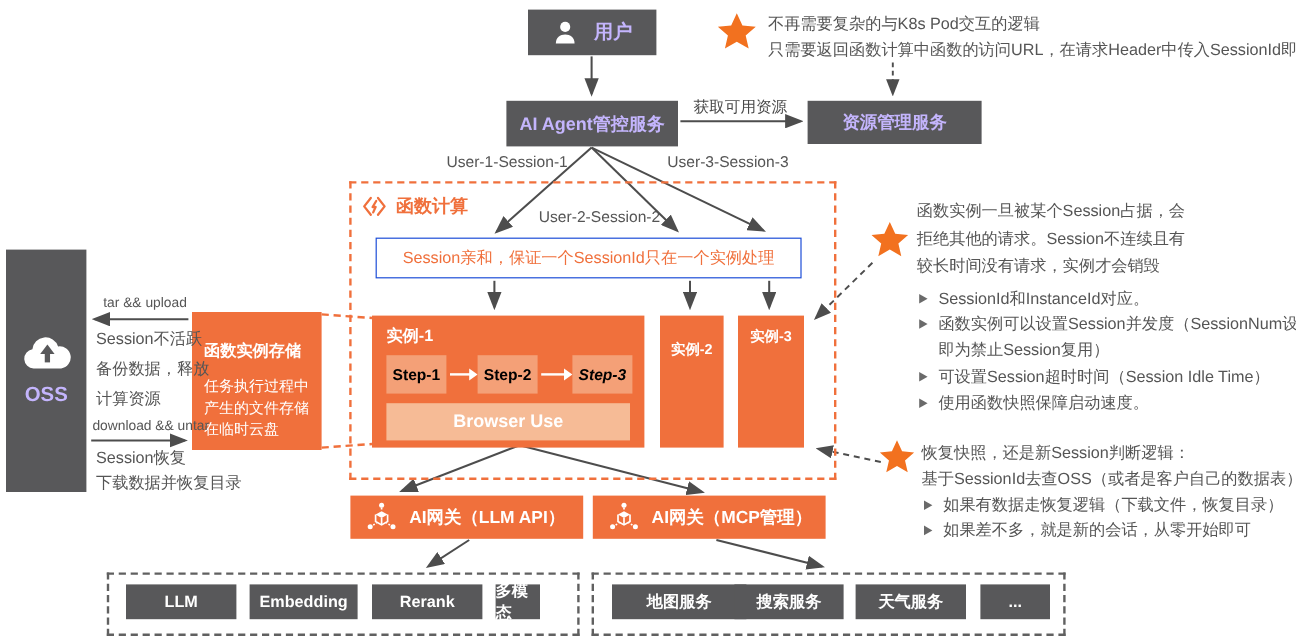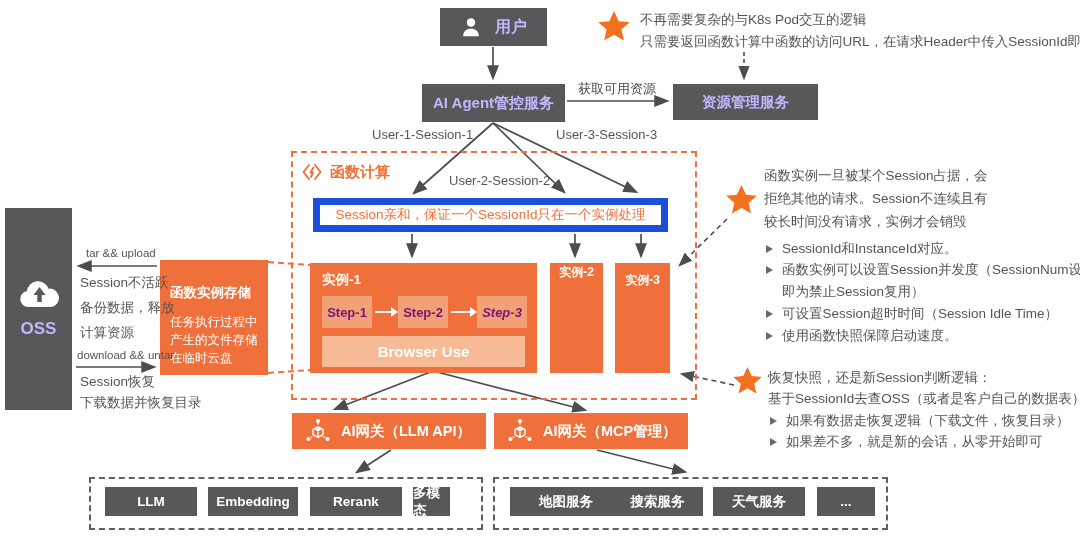--- a/index.html
+++ b/index.html
@@ -7,24 +7,24 @@
   .canvas{position:relative;width:1080px;height:536px;background:#fff;overflow:hidden;}
   .abs{position:absolute;}
   svg.layer{position:absolute;left:0;top:0;width:1080px;height:536px;pointer-events:none;}
   .darkbox{position:absolute;background:#58585A;color:#c4b5fd;display:flex;align-items:center;justify-content:center;font-weight:bold;}
   .lbl{position:absolute;color:#555;white-space:nowrap;}
   .note-line{position:absolute;color:#555;font-size:13.5px;white-space:nowrap;}
   .bullet-row{position:absolute;color:#555;font-size:13.5px;white-space:nowrap;display:flex;align-items:center;}
   .tri{width:0;height:0;border-left:7px solid #6a6a6a;border-top:4.5px solid transparent;border-bottom:4.5px solid transparent;margin-right:9px;flex:0 0 auto;}
   .fc-box{position:absolute;left:291px;top:151px;width:406px;height:249px;border:2px dashed #F0703C;box-sizing:border-box;}
   .fc-title{position:absolute;left:301px;top:161px;display:flex;align-items:center;gap:7px;color:#F0703C;font-weight:bold;font-size:15px;}
-  .session-box{position:absolute;left:313px;top:198px;width:355px;height:34px;box-sizing:border-box;border:7px solid #1d4ed8;background:#fff;color:#F0703C;font-size:13.5px;display:flex;align-items:center;justify-content:center;white-space:nowrap;}
+  .session-box{position:absolute;left:313px;top:198px;width:355px;height:34px;box-sizing:border-box;border:1px solid #1d4ed8;background:#fff;color:#F0703C;font-size:13.5px;display:flex;align-items:center;justify-content:center;white-space:nowrap;}
   .inst{position:absolute;background:#F0703C;color:#fff;}
   .inst-title{font-weight:bold;font-size:13.5px;}
-  .step{position:absolute;width:50px;height:32px;background:#F4A077;color:#701a75;font-weight:bold;font-size:13px;display:flex;align-items:center;justify-content:center;}
+  .step{position:absolute;width:50px;height:32px;background:#F4A077;color:#000000;font-weight:bold;font-size:13px;display:flex;align-items:center;justify-content:center;}
   .step-arrow{position:absolute;height:2px;background:#fff;}
   .step-arrow:after{content:"";position:absolute;right:-6px;top:-4px;border-left:7px solid #fff;border-top:5px solid transparent;border-bottom:5px solid transparent;}
   .browser-use{position:absolute;left:322px;top:336px;width:203px;height:31px;background:#F6BB96;color:#fff;font-weight:bold;font-size:15px;display:flex;align-items:center;justify-content:center;}
   .storage{position:absolute;left:160px;top:260px;width:108px;height:115px;background:#F0703C;color:#fff;box-sizing:border-box;padding:24px 10px;}
   .storage .t{font-weight:bold;font-size:13.5px;margin-bottom:11px;}
   .storage .d{font-size:12.5px;line-height:1.45;}
   .gw{position:absolute;top:413px;width:194px;height:36px;background:#F0703C;color:#fff;display:flex;align-items:center;gap:10px;padding-left:13px;box-sizing:border-box;font-weight:bold;font-size:14.5px;white-space:nowrap;}
   .dash-pool{position:absolute;top:477px;height:53px;border:2px dashed #606060;box-sizing:border-box;}
   .pool-item{position:absolute;top:487px;height:29px;background:#58585A;color:#fff;font-weight:bold;font-size:13.5px;display:flex;align-items:center;justify-content:center;}
   .mono-sm{font-size:11.5px;color:#555;}
@@ -129,21 +129,21 @@
   </div>
   <div class="step-arrow" style="left:451px;top:311px;width:20px;"></div>
   <div class="step" style="left:477px;top:296px;font-style:italic;">
     <span>Step-3</span>
   </div>
   <div class="browser-use">
     <span>Browser Use</span>
   </div>
 
   <div class="inst" style="left:550px;top:263px;width:53px;height:110px;text-align:center;">
-    <div class="inst-title" style="margin-top:1px;font-size:12px;">实例-2</div>
+    <div class="inst-title" style="margin-top:20px;font-size:12px;">实例-2</div>
   </div>
   <div class="inst" style="left:615px;top:263px;width:55px;height:110px;text-align:center;">
     <div class="inst-title" style="margin-top:9px;font-size:12px;">实例-3</div>
   </div>
 
   <div class="storage">
     <div class="t">函数实例存储</div>
     <div class="d">任务执行过程中产生的文件存储在临时云盘</div>
   </div>
 

